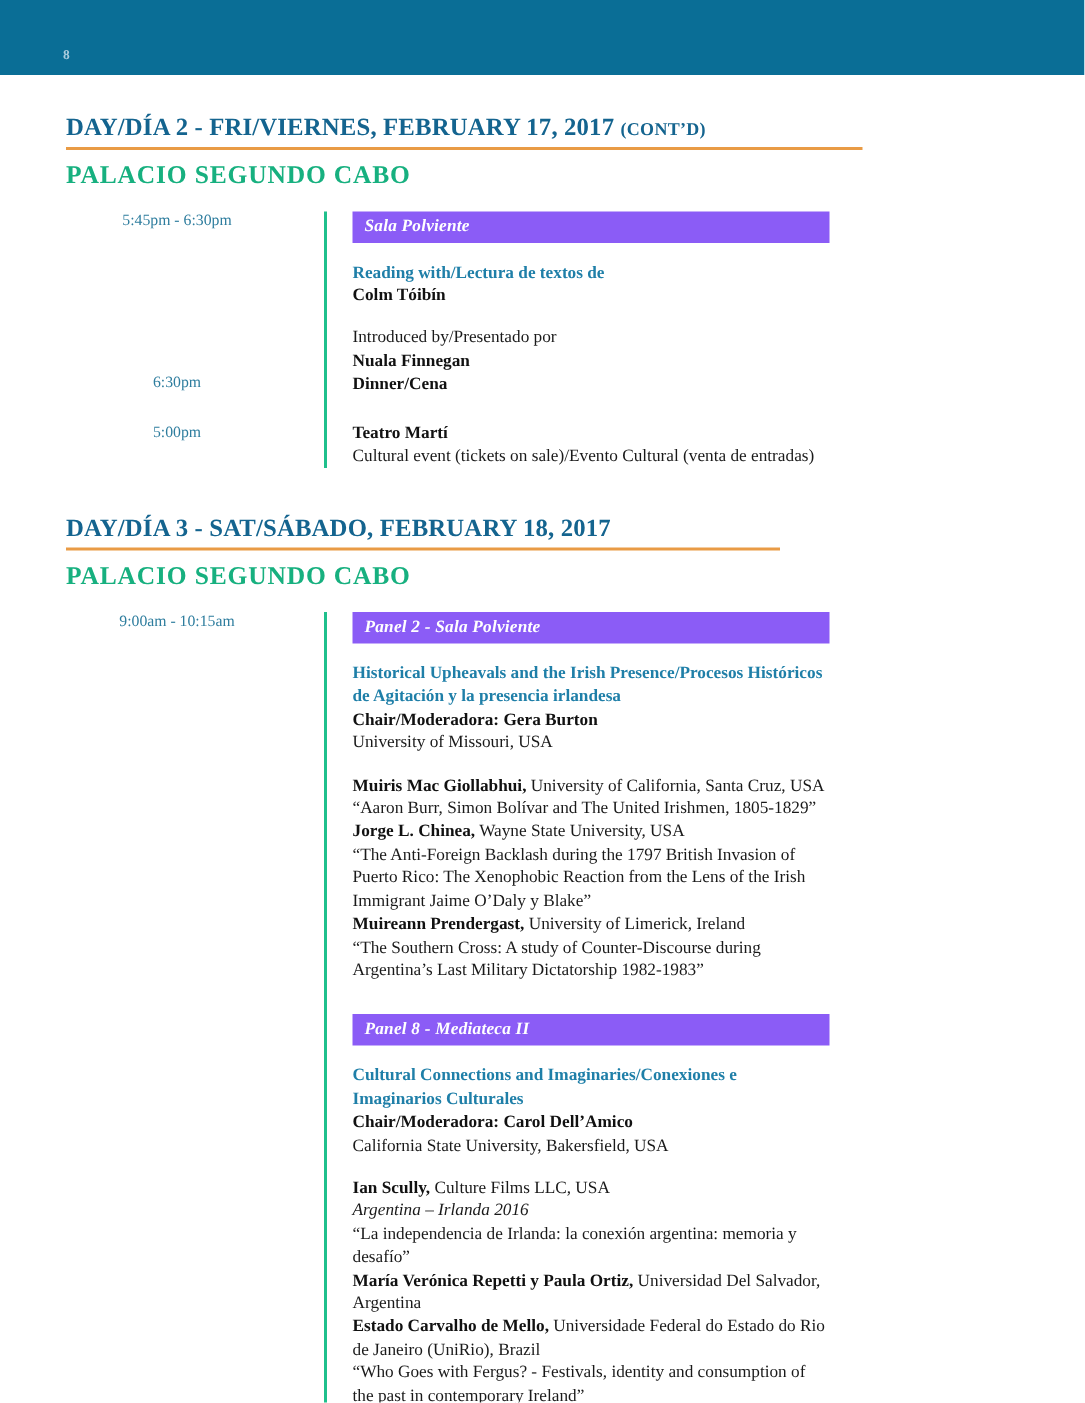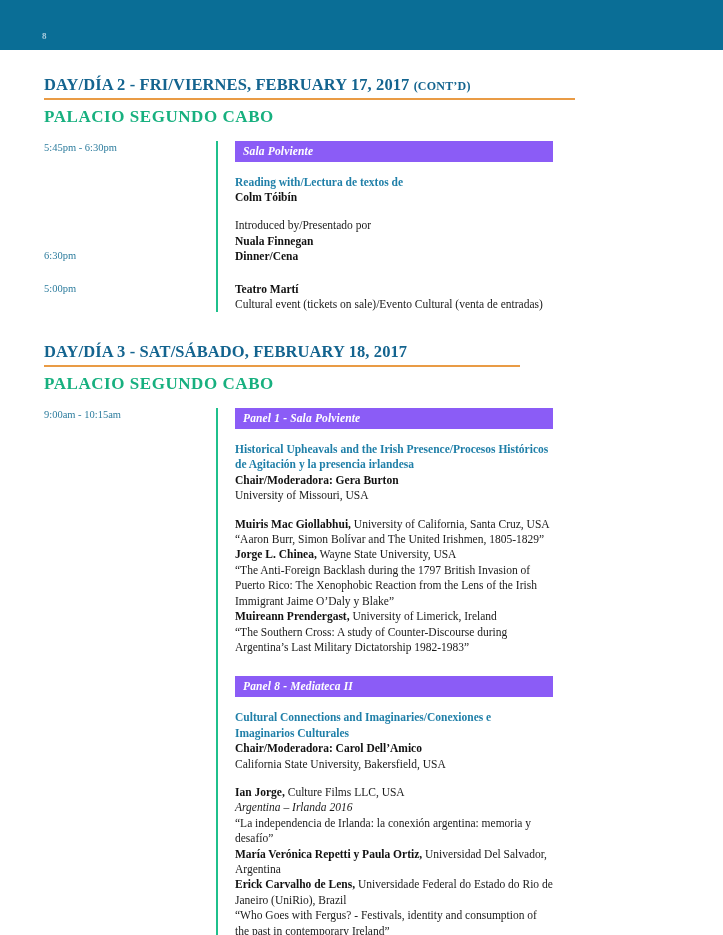--- a/index.html
+++ b/index.html
@@ -51,21 +51,21 @@
   }
 
   
   .sched { position:relative; margin-top:14px; }
   .rule-v {
     position:absolute; left:172px; top:0; bottom:0;
     width:1.6px; background:#1fc08c;
   }
   .row { display:flex; align-items:flex-start; }
   .time {
-    width:160px; flex:0 0 160px; text-align:left;
+    width:160px; flex:0 0 160px; text-align:center;
     padding-right:12px;
     font-size:10.5px; color:#2e7d9e; line-height:1.35;
   }
   .body-col {
     flex:1 1 auto; padding-left:31px; padding-right:43px;
   }
 
   
   .banner {
     background:#8b5cf6; color:#ffffff;
@@ -142,21 +142,21 @@
       </div>
       <div class="day-block d3">
         <div class="day-title"><span>DAY/DÍA 3 - SAT/SÁBADO, FEBRUARY 18, 2017</span></div>
         <div class="day-rule"></div>
         <div class="venue">PALACIO SEGUNDO CABO</div>
         <div class="sched">
           <div class="rule-v"></div>
           <div class="row">
             <div class="time">9:00am - 10:15am</div>
             <div class="body-col">
-              <div class="banner">Panel 1 - Sala Polviente</div>
+              <div class="banner">Panel 2 - Sala Polviente</div>
               <div class="gap-m"></div>
               <div class="paper-list">
                 <div class="t-blue">Historical Upheavals and the Irish Presence/Procesos Históricos de Agitación y la presencia irlandesa</div>
                 <div class="t-bold">Chair/Moderadora: Gera Burton</div>
                 <div class="t-plain">University of Missouri, USA</div>
                 <div class="gap-m"></div>
                 <div class="t-plain"><b>Muiris Mac Giollabhui,</b><span> University of California, Santa Cruz, USA</span></div>
                 <div class="t-plain">“Aaron Burr, Simon Bolívar and The United Irishmen, 1805-1829”</div>
                 <div class="t-plain"><b>Jorge L. Chinea,</b><span> Wayne State University, USA</span></div>
                 <div class="t-plain">“The Anti-Foreign Backlash during the 1797 British Invasion of Puerto Rico: The Xenophobic Reaction from the Lens of the Irish Immigrant Jaime O’Daly y Blake”</div>
@@ -168,25 +168,25 @@
           <div class="row" style="margin-top: 21px;">
             <div class="time"></div>
             <div class="body-col">
               <div class="banner">Panel 8 - Mediateca II</div>
               <div class="gap-m"></div>
               <div class="paper-list">
                 <div class="t-blue">Cultural Connections and Imaginaries/Conexiones e Imaginarios Culturales</div>
                 <div class="t-bold">Chair/Moderadora: Carol Dell’Amico</div>
                 <div class="t-plain">California State University, Bakersfield, USA</div>
                 <div class="gap-m"></div>
-                <div class="t-plain"><b>Ian Jorge,</b><span> Culture Films LLC, USA</span></div>
+                <div class="t-plain"><b>Ian Scully,</b><span> Culture Films LLC, USA</span></div>
                 <div class="t-ital">Argentina – Irlanda 2016</div>
                 <div class="t-plain">“La independencia de Irlanda: la conexión argentina: memoria y desafío”</div>
                 <div class="t-plain"><b>María Verónica Repetti y Paula Ortiz,</b><span> Universidad Del Salvador, Argentina</span></div>
-                <div class="t-plain"><b>Erick Carvalho de Lens,</b><span> Universidade Federal do Estado do Rio de Janeiro (UniRio), Brazil</span></div>
+                <div class="t-plain"><b>Estado Carvalho de Mello,</b><span> Universidade Federal do Estado do Rio de Janeiro (UniRio), Brazil</span></div>
                 <div class="t-plain">“Who Goes with Fergus? - Festivals, identity and consumption of the past in contemporary Ireland”</div>
               </div>
             </div>
           </div>
         </div>
       </div>
     </div>
 
 </div>
 

